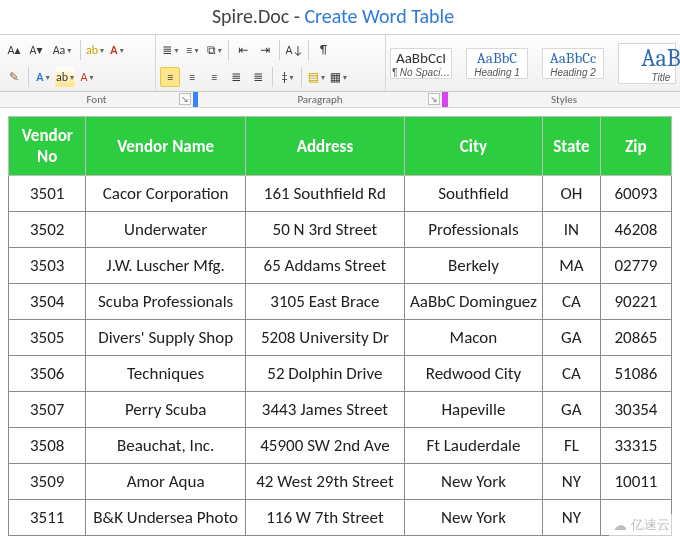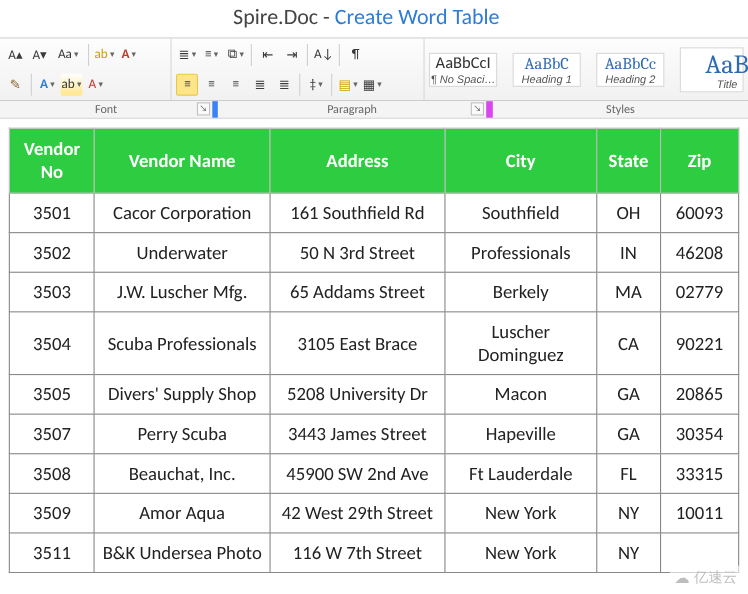--- a/index.html
+++ b/index.html
@@ -253,33 +253,41 @@
           <td>J.W.  Luscher Mfg.</td>
           <td>65 Addams Street</td>
           <td>Berkely</td>
           <td>MA</td>
           <td>02779</td>
         </tr>
         <tr>
           <td>3504</td>
           <td>Scuba Professionals</td>
           <td>3105 East Brace</td>
-          <td>Luscher Dominguez</td>
+          <td>AaBbC Dominguez</td>
           <td>CA</td>
           <td>90221</td>
         </tr>
         <tr>
           <td>3505</td>
           <td>Divers'  Supply Shop</td>
           <td>5208 University Dr</td>
           <td>Macon</td>
           <td>GA</td>
           <td>20865</td>
         </tr>
         <tr>
+          <td>3506</td>
+          <td>Techniques</td>
+          <td>52 Dolphin Drive</td>
+          <td>Redwood City</td>
+          <td>CA</td>
+          <td>51086</td>
+        </tr>
+        <tr>
           <td>3507</td>
           <td>Perry Scuba</td>
           <td>3443 James Street</td>
           <td>Hapeville</td>
           <td>GA</td>
           <td>30354</td>
         </tr>
         <tr>
           <td>3508</td>
           <td>Beauchat, Inc.</td>

